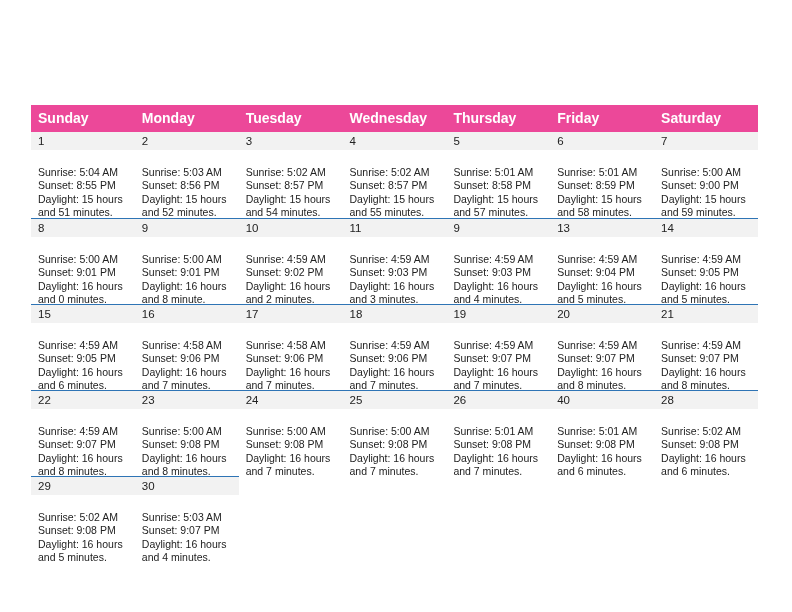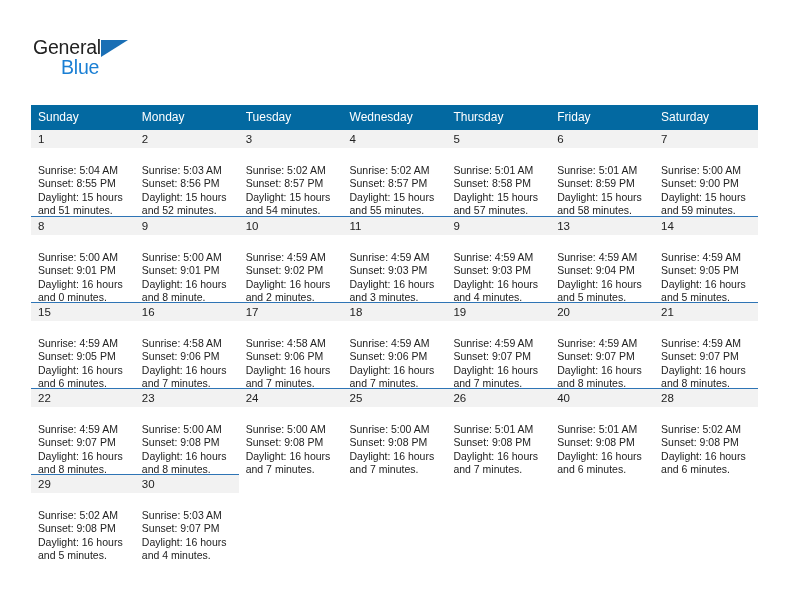--- a/index.html
+++ b/index.html
@@ -89,24 +89,24 @@
   
   .calendar {
     position: absolute;
     left: 31px;
     top: 105px;
     width: 727px;
     border-collapse: collapse;
     table-layout: fixed;
   }
   .calendar th {
-    background: #0369a1;
+    background: #ec4899;
     color: #ffffff;
-    font-size: 12px;
-    font-weight: normal;
+    font-size: 14px;
+    font-weight: bold;
     text-align: left;
     padding: 5px 0 6px 7px;
     height: 10px;
     border: none;
   }
   .calendar td {
     vertical-align: top;
     padding: 0;
     border: none;
     width: 103.85px;
@@ -144,25 +144,20 @@
     white-space: normal;
   }
 </style>
 </head>
 <body>
 
 <div class="page">
 
   <div class="top-bar">
 
-    <div class="logo">
-      <span class="logo-general">General</span>
-      <span class="logo-tri"></span>
-      <span class="logo-blue">Blue</span>
-    </div>
 
 
   </div>
 
   <table class="calendar">
     <thead>
       <tr>
         <th>Sunday</th>
         <th>Monday</th>
         <th>Tuesday</th>

